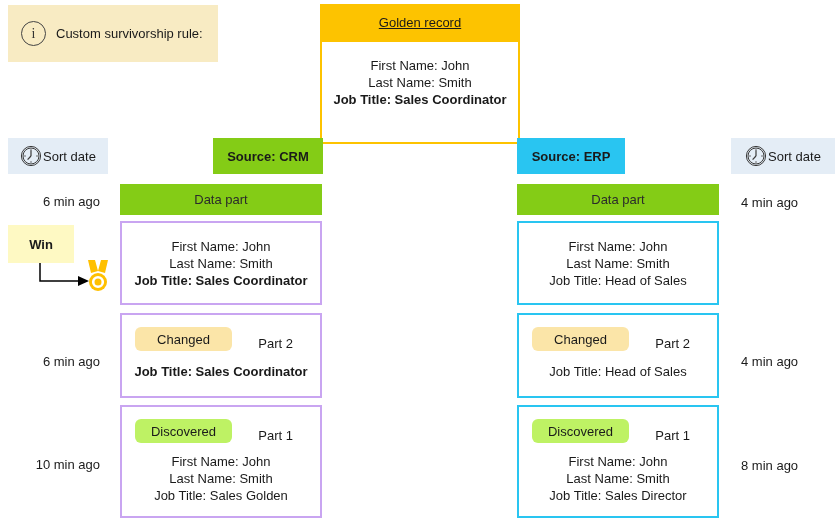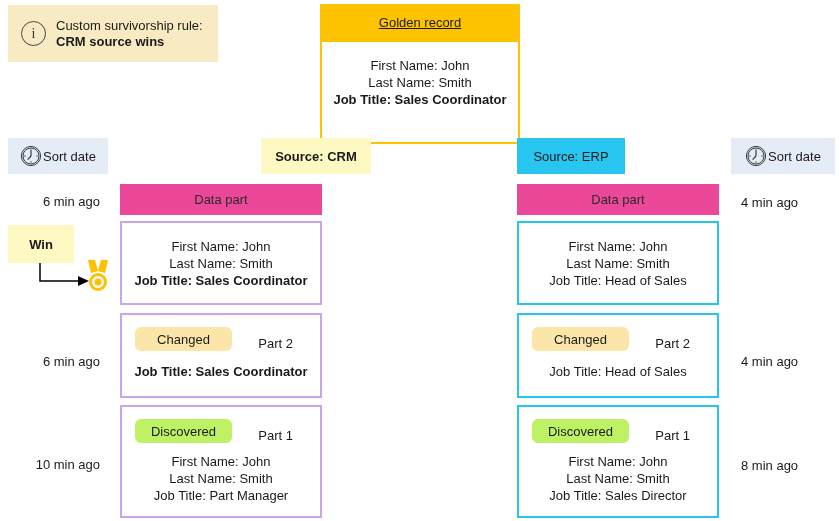--- a/index.html
+++ b/index.html
@@ -27,25 +27,25 @@
                  text-align:center; padding-top:15px; line-height:17px; }
 
   
   .sort-box { height:36px; background:#E4EDF6; display:flex; align-items:center;
               justify-content:center; gap:1px; }
   .sort-left { left:8px; top:138px; width:100px; }
   .sort-right { left:731px; top:138px; width:104px; }
 
   
   .src-badge { height:36px; }
-  .src-crm { left:213px; top:138px; width:110px; background:#fef9c3; font-weight:bold;margin-left:48px; }
-  .src-erp { left:517px; top:138px; width:108px; background:#29C5F1; }
+  .src-crm { left:213px; top:138px; width:110px; background:#84cc16; font-weight:bold; }
+  .src-erp { left:517px; top:138px; width:108px; background:#29C5F1;font-weight:bold; }
 
   
-  .dp-header { height:31px; background:#ec4899; color:#2b2b2b; }
+  .dp-header { height:31px; background:#84cc16; color:#2b2b2b; }
   .col-crm { left:120px; width:202px; }
   .col-erp { left:517px; width:202px; }
   .part-box { background:#fff; }
   .b-purple { border:2px solid #C9A5F1; }
   .b-cyan { border:2px solid #29C5F1; }
   .box-current { top:221px; height:84px; text-align:center; padding-top:15px; line-height:17px; }
   .box-p2 { top:313px; height:85px; }
   .box-p1 { top:405px; height:113px; }
   .badge-row { display:flex; justify-content:space-between; align-items:flex-end;
                padding:12px 27px 0 13px; }
@@ -64,21 +64,20 @@
   
   .win-box { left:8px; top:225px; width:66px; height:38px; background:#fef9c3; font-weight:bold; }
 </style>
 </head>
 <body>
 
 <div class="abs info-box">
   <span class="info-icon">i</span>
   <div class="info-text">
     <div>Custom survivorship rule:</div>
-    <div class="bold">CRM source wins</div>
   </div>
 </div>
 
 <div class="abs golden">
   <div class="golden-header flex-c">Golden record</div>
   <div class="golden-body">
     <div>First Name: John</div>
     <div>Last Name: Smith</div>
     <div class="bold">Job Title: Sales Coordinator</div>
   </div>
@@ -128,21 +127,21 @@
   <div class="p2-line bold">Job Title: Sales Coordinator</div>
 </div>
 <div class="abs col-crm part-box b-purple box-p1">
   <div class="badge-row">
     <span class="tag tag-discovered">Discovered</span>
     <span>Part 1</span>
   </div>
   <div class="p1-lines">
     <div>First Name: John</div>
     <div>Last Name: Smith</div>
-    <div>Job Title: Part Manager</div>
+    <div>Job Title: Sales Golden</div>
   </div>
 </div>
 
 <div class="abs flex-c col-erp dp-header" style="top:184px;">Data part</div>
 <div class="abs col-erp part-box b-cyan box-current">
   <div>First Name: John</div>
   <div>Last Name: Smith</div>
   <div>Job Title: Head of Sales</div>
 </div>
 <div class="abs col-erp part-box b-cyan box-p2">

